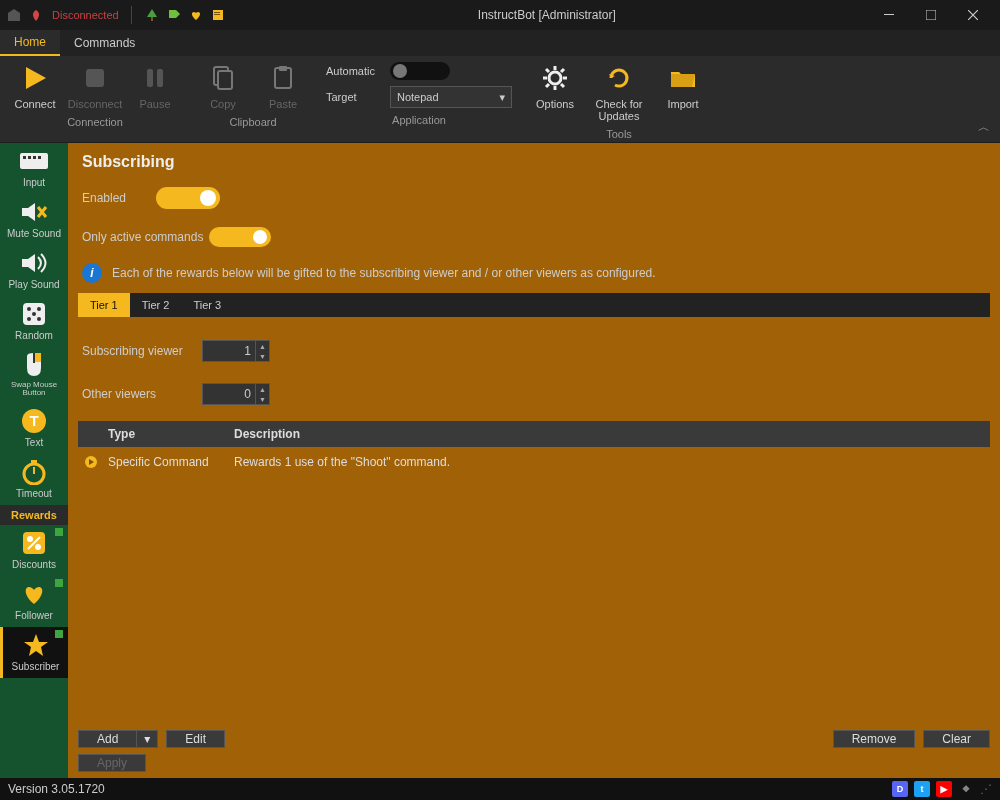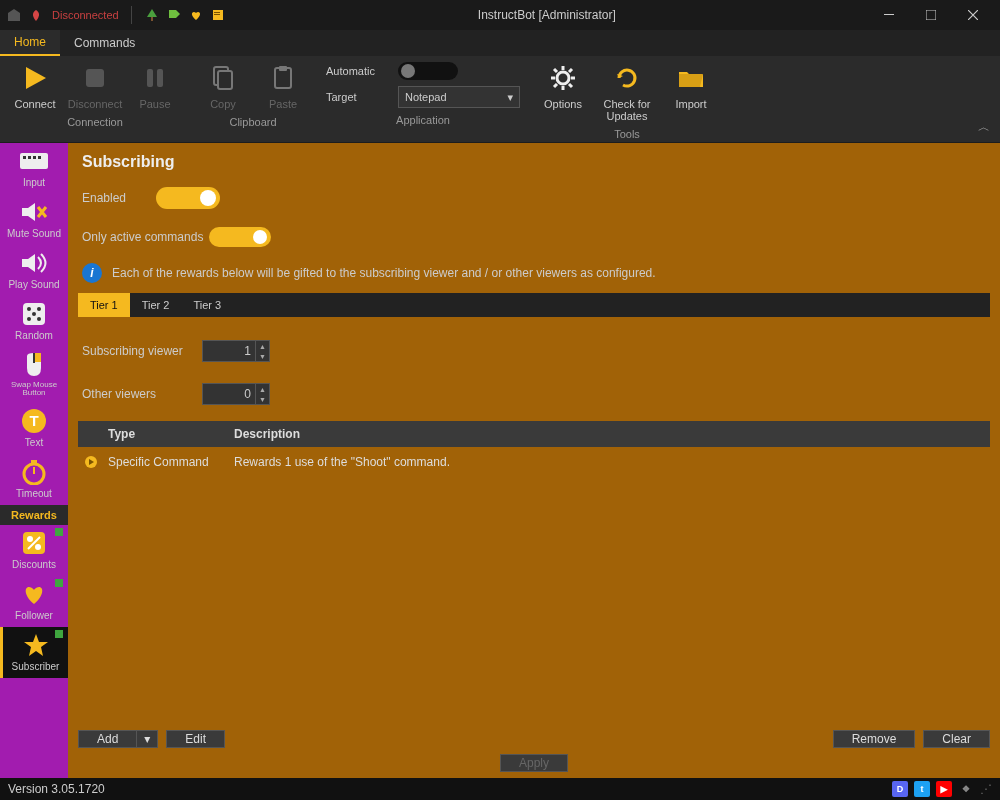--- a/index.html
+++ b/index.html
@@ -24,30 +24,30 @@
 
 
 .ribbon { background: #2b2b2b; display: flex; padding: 6px 10px 2px 10px; gap: 18px; border-bottom: 1px solid #1d1d1d; position:relative;}
 .ribbon-group { display: flex; flex-direction: column; align-items: center; }
 .ribbon-row { display: flex; gap: 10px; align-items:flex-start;}
 .ribbon-btn { display: flex; flex-direction: column; align-items: center; width: 50px; font-size: 11px; color: #ccc; gap:4px;}
 .ribbon-btn.disabled { color: #666; }
 .ribbon-icon { width: 32px; height: 32px; display:flex; align-items:center; justify-content:center;}
 .ribbon-group-label { color: #999; font-size: 11px; margin-top: 6px; }
 .ribbon-app { display:flex; flex-direction:column; gap:6px; }
-.ribbon-app-row { display:flex; align-items:center; gap:12px;}
+.ribbon-app-row { display:flex; align-items:center; gap:4px;}
 .ribbon-app-row label { width:60px; color:#ccc; font-size:11px;}
 .mini-toggle { width:60px; height:18px; background:#111; border-radius:9px; position:relative;}
 .mini-toggle .knob{ width:14px; height:14px; border-radius:50%; background:#777; position:absolute; top:2px; left:3px;}
 .target-select{ width:122px; height:22px; background:#333; border:1px solid #555; color:#ccc; font-size:11px; padding:0 6px; display:flex; align-items:center; justify-content:space-between;}
 .ribbon-chevron{ position:absolute; right:10px; bottom:6px; color:#aaa;}
 
 
 .mainwrap { flex:1; display:flex; min-height:0;}
-.sidebar { width: 68px; background: #a21caf; display:flex; flex-direction:column; overflow:hidden;}
+.sidebar { width: 68px; background: #14532d; display:flex; flex-direction:column; overflow:hidden;}
 .side-item { display:flex; flex-direction:column; align-items:center; padding:4px 2px 6px 2px; color:#ccc; font-size:10px; position:relative; gap:2px;}
 .side-item .side-icon{ width:34px; height:28px; display:flex; align-items:center; justify-content:center;}
 .side-item.selected { background:#111; }
 .side-item .badge{ position:absolute; top:3px; right:5px; width:8px; height:8px; background:#3fa63f;}
 .side-header{ background:#2a2a2a; color:#f5b91f; font-weight:bold; font-size:11px; padding:4px 0; text-align:center;}
 
 .content { flex:1; display:flex; flex-direction:column; background:#a16207; min-width:0;}
 .content-head { padding:10px 14px 8px 14px; }
 .content-head h2{ color:#eee; font-size:16px; font-weight:bold;}
 .enable-row{ display:flex; align-items:center; gap:30px; padding:8px 14px;}
@@ -464,21 +464,21 @@
     <div class="btnbar">
       <div class="split-btn">
         <div class="btn">Add</div>
         <div class="drop">▾</div>
       </div>
       <div class="btn">Edit</div>
       <div class="spacer"></div>
       <div class="btn">Remove</div>
       <div class="btn">Clear</div>
     </div>
-    <div class="btnbar" style="justify-content:center; padding-top:0;">
+    <div class="btnbar" style="justify-content:flex-start; padding-top:0;">
       <div class="btn disabled">Apply</div>
     </div>
   </div>
 </div>
 
 <div class="statusbar">
   <span>Version 3.05.1720</span>
   <div class="status-right">
     <span class="sq" style="background:#5865F2;color:#fff">D</span>
     <span class="sq" style="background:#1DA1F2;color:#fff">t</span>

